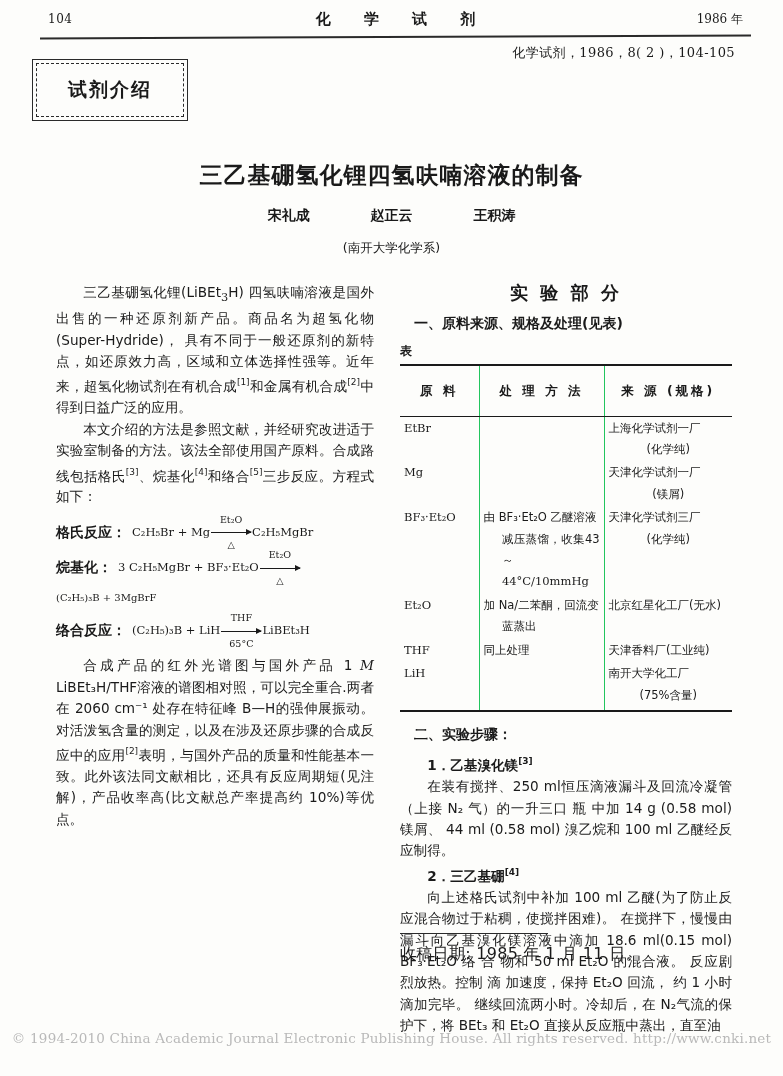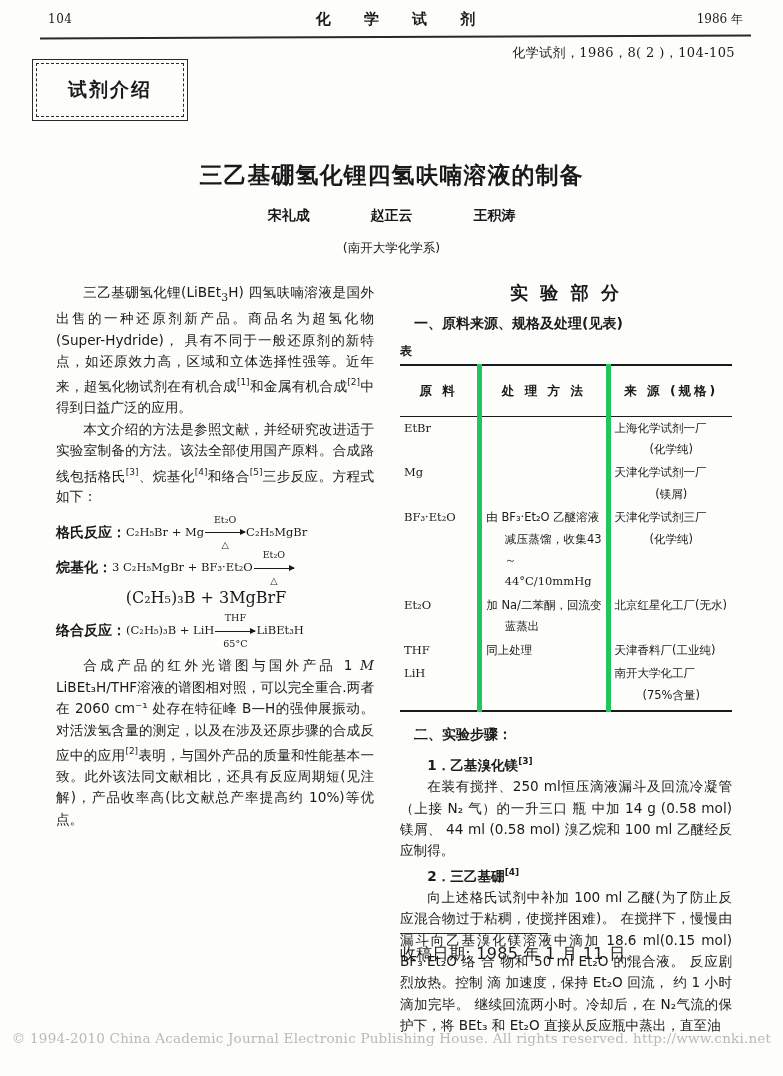--- a/index.html
+++ b/index.html
@@ -130,20 +130,21 @@
     display: flex;
     align-items: center;
     margin-bottom: 14px;
     font-family: "DejaVu Serif", "Liberation Serif", serif;
   }
   .eqlabel {
     font-family: "DejaVu Sans", sans-serif;
     font-size: 14px;
     font-weight: 600;
     white-space: nowrap;
+    margin-right: 6px;
   }
   .eqbody { font-size: 11.5px; white-space: nowrap; }
   .arrow {
     display: inline-block;
     position: relative;
     width: 40px;
     height: 1px;
     background: #1a1a1a;
     vertical-align: middle;
     margin: 0 1px;
@@ -159,22 +160,22 @@
   .arrow .above, .arrow .below {
     position: absolute;
     left: 0; width: 100%;
     text-align: center;
     font-size: 9.5px;
     white-space: nowrap;
   }
   .arrow .above { bottom: 3px; }
   .arrow .below { top: 2px; }
   .eqcont {
-    text-align: center;
-    font-size: 16px;
+    text-align: left;
+    font-size: 10px;
     font-family: "DejaVu Serif", "Liberation Serif", serif;
     margin: -6px 0 12px 0;
     padding-right: 18px;
   }
 
   
   .sec-center {
     text-align: center;
     font-size: 18px;
     font-weight: 700;
@@ -194,21 +195,21 @@
   }
 
   
   table.mat {
     width: 332px;
     border-collapse: collapse;
     font-size: 11.5px;
     margin-bottom: 12px;
   }
   table.mat th, table.mat td {
-    border-left: 5px solid #22c55e;
+    border-left: 1px solid #22c55e;
     padding: 1px 4px;
     vertical-align: top;
   }
   table.mat th:first-child, table.mat td:first-child { border-left: none; }
   table.mat thead th {
     border-top: 2px solid #1a1a1a;
     border-bottom: 1px solid #1a1a1a;
     font-weight: 600;
     font-size: 12.5px;
     letter-spacing: 3px;

